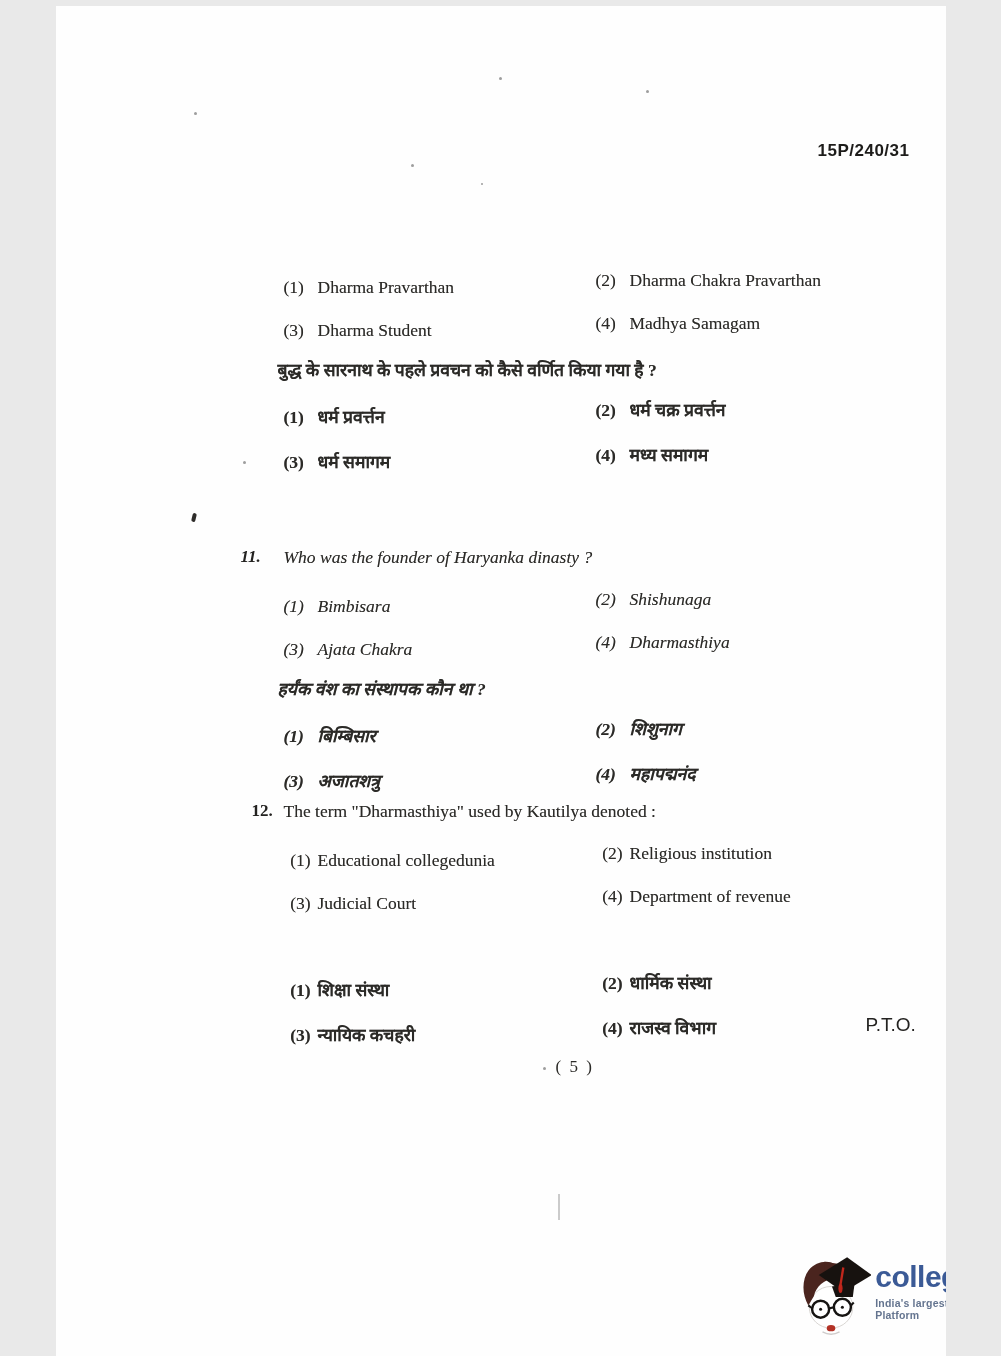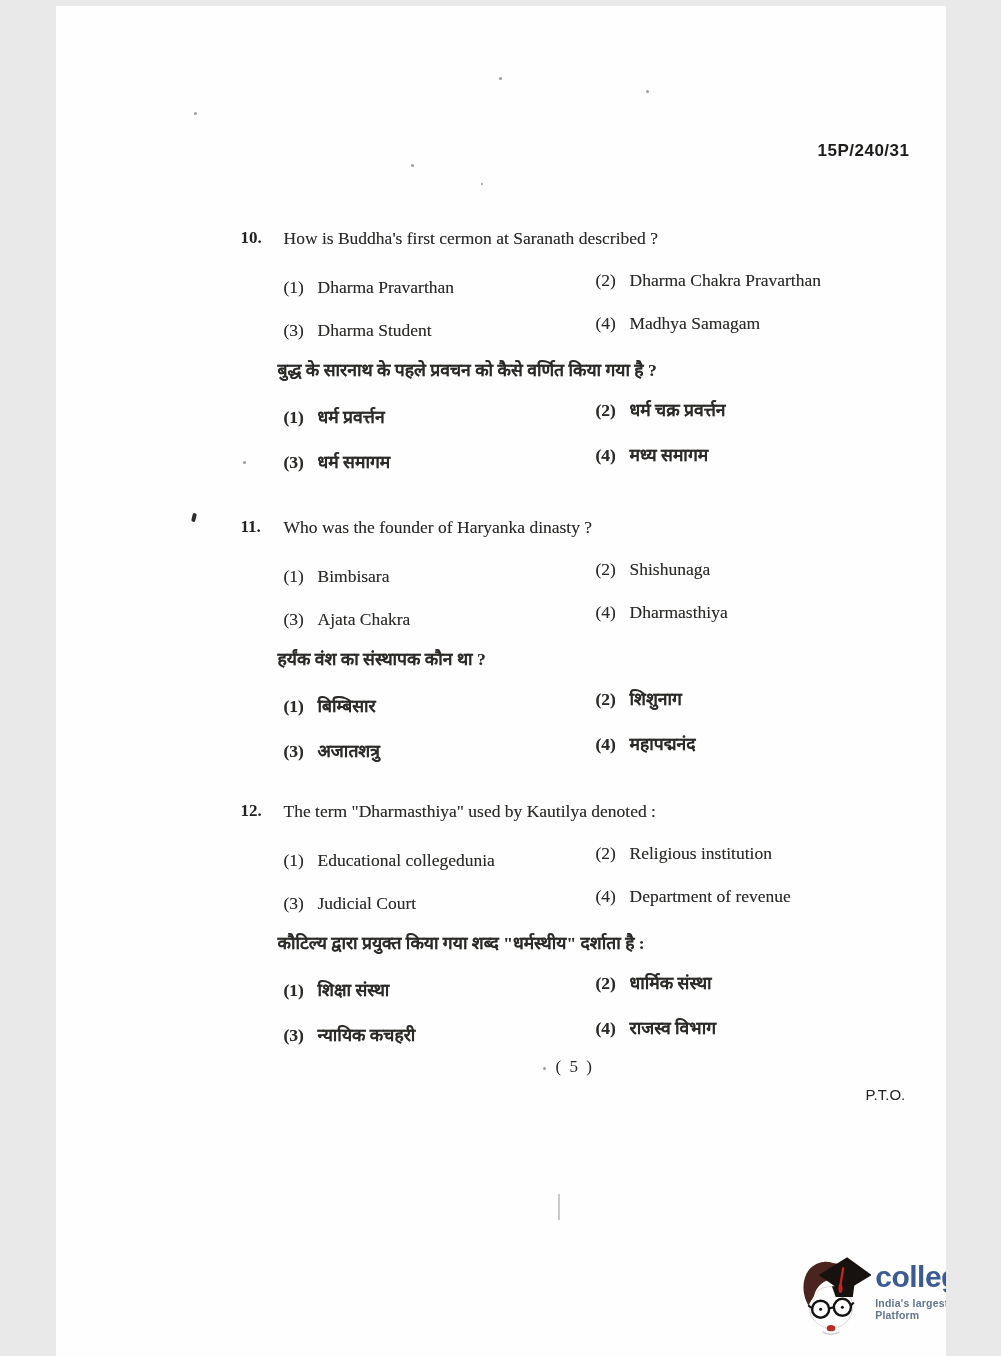--- a/index.html
+++ b/index.html
@@ -13,37 +13,37 @@
     color:#2b2a27;
   }
   .doc-code{
     position:absolute;left:762px;top:135px;
     font-family:"Liberation Sans", sans-serif;
     font-weight:700;font-size:17px;letter-spacing:.5px;
     color:#1d1c1a;
   }
   
   .q{position:absolute;left:185px;width:716px;height:260px;}
-  .q-10{top:222px;} .q-11{top:511px;} .q-12{top:795px;}
+  .q-10{top:222px;} .q-11{top:541px;font-style:italic;} .q-12{top:795px;text-align:center;}
   .row{position:absolute;display:flex;}
   .r-q  {top:0;left:0;}
   .r-en1{top:49px;left:43px;}
   .r-en2{top:92px;left:43px;}
   .r-hiq{top:132px;left:37px;}
   .r-hi1{top:179px;left:43px;}
   .r-hi2{top:224px;left:43px;}
   .qnum{flex:none;width:43px;font-weight:700;font-size:17px;color:#232220;}
   .en{font-size:17.5px;line-height:1.2;text-shadow:0 0 .6px rgba(30,30,30,.38);}
   .hi{font-size:17.5px;font-weight:600;line-height:1.25;text-shadow:0 0 .6px rgba(30,30,30,.38);}
   .opt{display:flex;width:312px;}
   .opt.right{width:auto;transform:translateY(-7px);}
   .opt .lab{flex:none;width:34px;}
   
   .page-number{position:absolute;left:500px;top:1051px;font-size:17px;letter-spacing:2px;}
-  .pto{position:absolute;left:810px;top:1080px;font-size:15px;font-family:"Liberation Sans", sans-serif;color:#242321;}
+  .pto{position:absolute;left:810px;top:1008px;font-size:19px;font-family:"Liberation Sans", sans-serif;color:#242321;}
   
   .logo{position:absolute;left:740px;top:1246px;display:flex;align-items:flex-start;}
   .logo-text{margin-left:4px;padding-top:10px;}
   .brand-row{display:flex;align-items:flex-start;}
   .brand{
     font-family:"Liberation Sans", sans-serif;
     font-weight:700;font-size:30px;line-height:1;
     color:#3b5a96;letter-spacing:-.5px;
   }
   .domain{
@@ -70,24 +70,20 @@
   .vline{position:absolute;left:502px;top:1188px;width:2px;height:26px;background:rgba(50,50,50,.25);}
 </style>
 </head>
 <body>
 
 <div class="page">
 
   <div class="doc-code">15P/240/31</div>
 
   <div class="q q-10">
-    <div class="row r-q">
-      <span class="qnum">10.</span>
-      <span class="en">How is Buddha's first cermon at Saranath described ?</span>
-    </div>
     <div class="row r-en1">
       <span class="opt en">
           <span class="lab">(1)</span>
           <span>Dharma Pravarthan</span>
         </span>
       <span class="opt right en">
           <span class="lab">(2)</span>
           <span>Dharma Chakra Pravarthan</span>
         </span>
     </div>
@@ -193,23 +189,20 @@
     </div>
     <div class="row r-en2">
       <span class="opt en">
           <span class="lab">(3)</span>
           <span>Judicial Court</span>
         </span>
       <span class="opt right en">
           <span class="lab">(4)</span>
           <span>Department of revenue</span>
         </span>
-    </div>
-    <div class="row r-hiq">
-      <span class="hi">कौटिल्य द्वारा प्रयुक्त किया गया शब्द "धर्मस्थीय" दर्शाता है :</span>
     </div>
     <div class="row r-hi1">
       <span class="opt hi">
           <span class="lab">(1)</span>
           <span>शिक्षा संस्था</span>
         </span>
       <span class="opt right hi">
           <span class="lab">(2)</span>
           <span>धार्मिक संस्था</span>
         </span>

